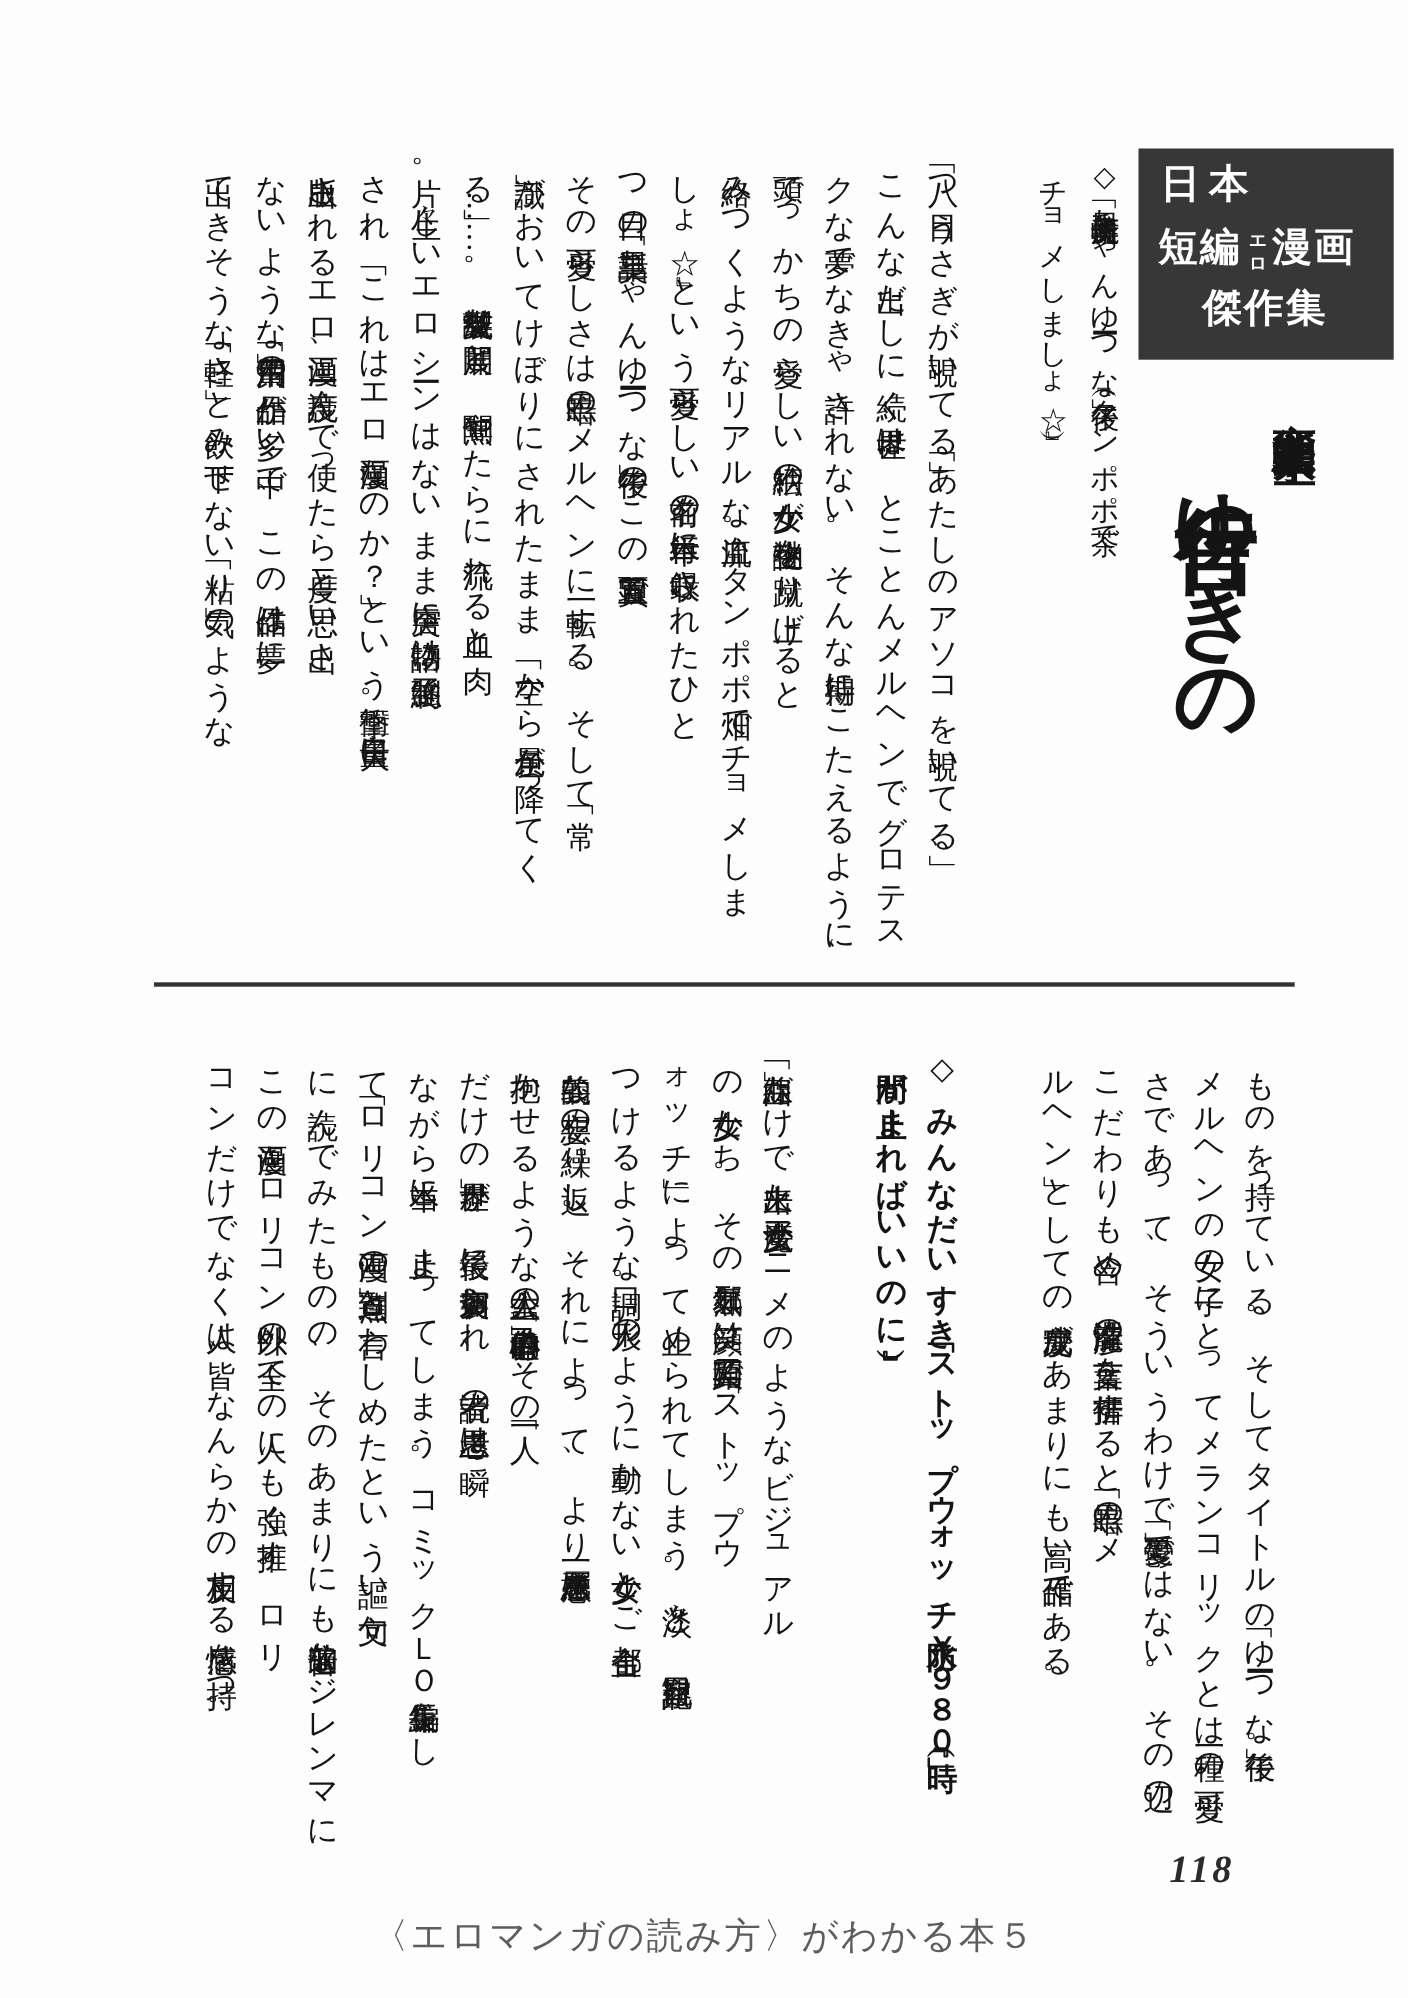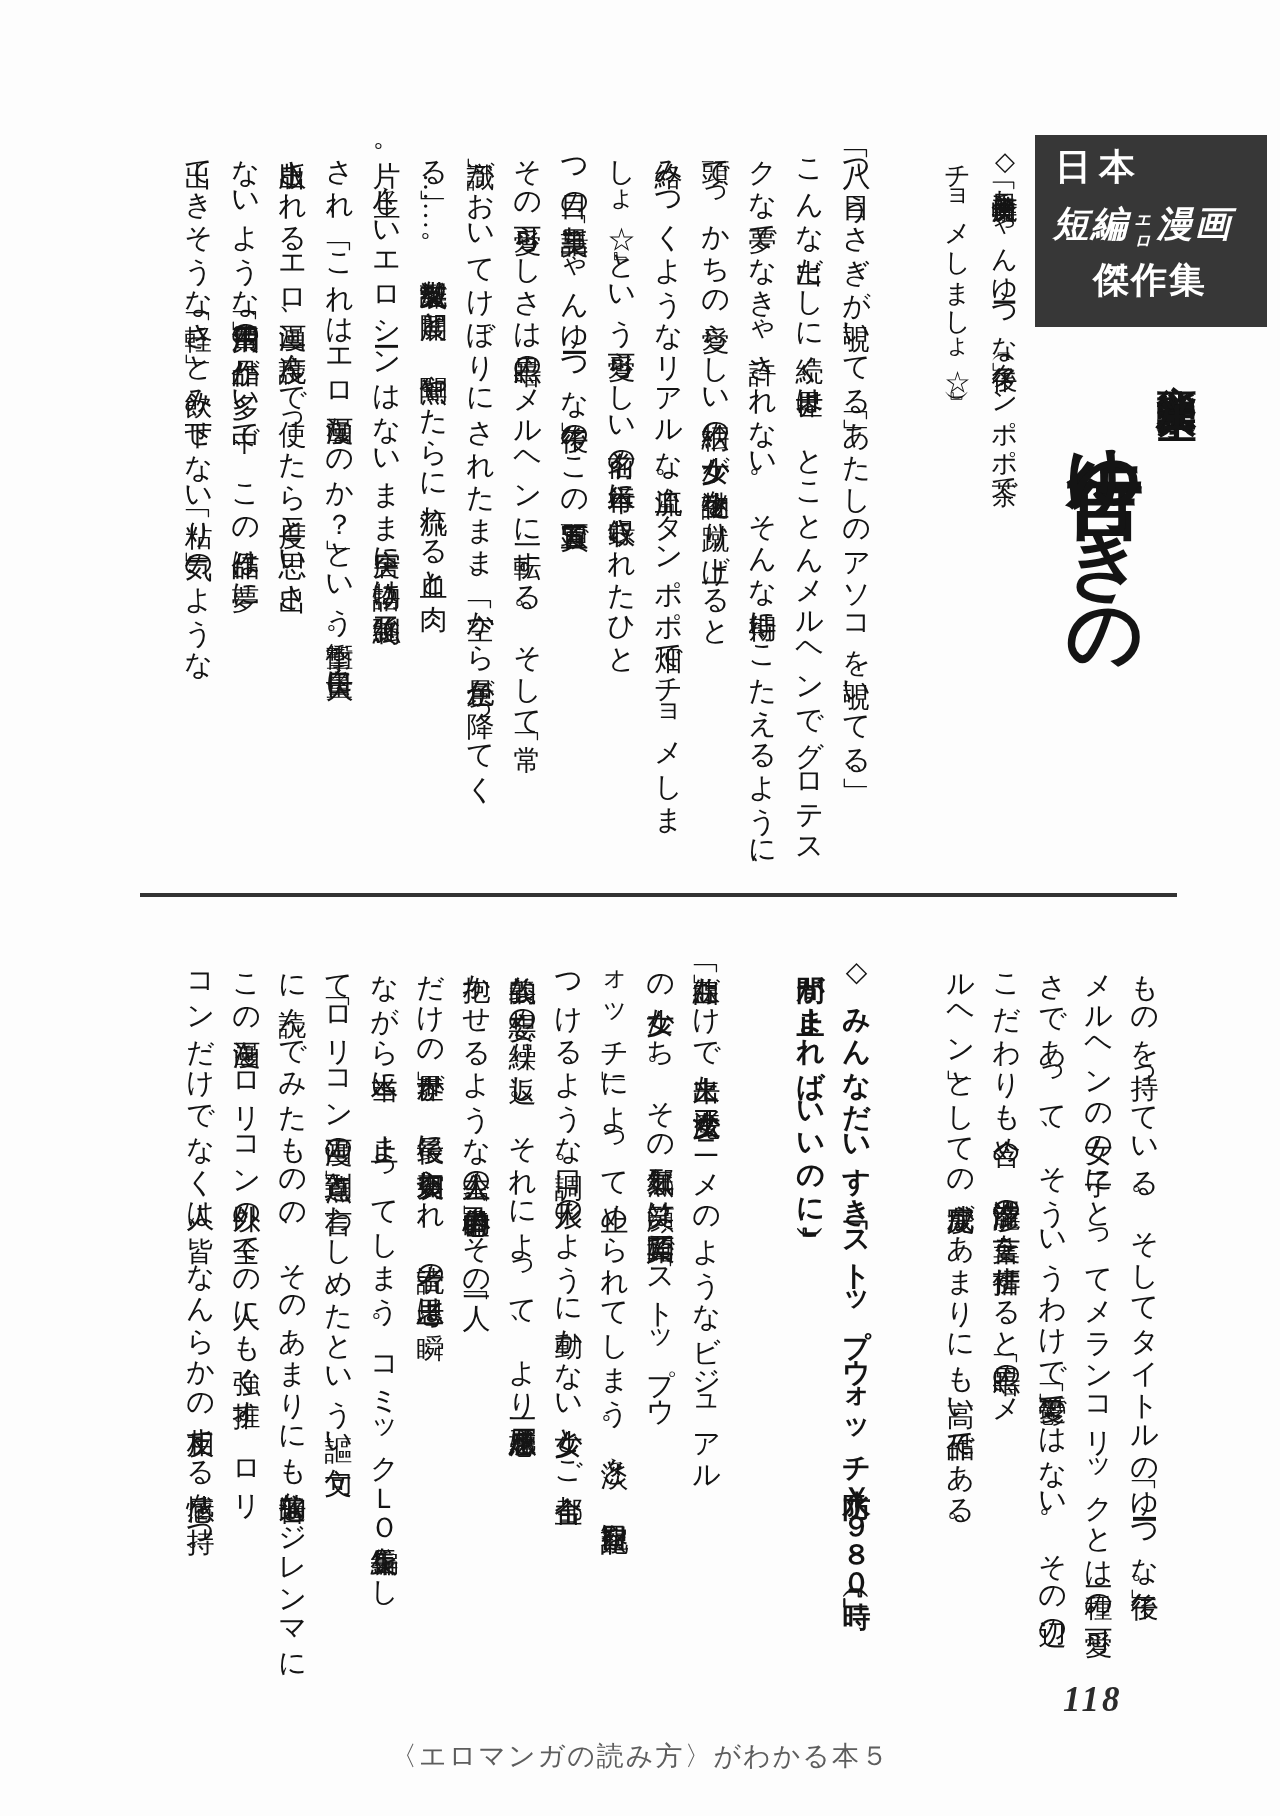--- a/index.html
+++ b/index.html
@@ -13,21 +13,21 @@
     writing-mode:vertical-rl;
     text-orientation:mixed;
   }
   
   .series-box{
     position:absolute;left:1035px;top:135px;width:232px;height:192px;
     background:#373737;color:#ffffff;box-sizing:border-box;
     padding:12px 18px 10px 18px;font-weight:700;
   }
   .sb-line1{font-size:36px;line-height:1.15;letter-spacing:8px;padding-left:2px;}
-  .sb-line2{display:flex;align-items:center;margin-top:16px;font-size:36px;line-height:1.15;letter-spacing:2px;font-style:italic;}
+  .sb-line2{display:flex;margin-top:16px;font-size:36px;line-height:1.15;letter-spacing:2px;}
   .sb-small{writing-mode:vertical-rl;text-orientation:mixed;font-size:16px;line-height:1.1;letter-spacing:1px;margin:0 5px;font-weight:700;}
   .sb-line3{font-size:36px;line-height:1.15;margin-top:14px;text-align:center;padding-right:2px;letter-spacing:2px;}
   
   .title-area{position:absolute;top:353px;right:80px;}
   .title-area p{margin:0;}
   .subtitle{font-size:40px;line-height:48px;letter-spacing:3px;font-weight:700;}
   .main-title{font-size:76px;line-height:92px;letter-spacing:-5px;font-weight:700;margin-top:52px !important;}
   
   .credit-area{position:absolute;top:146px;right:252px;}
   .ccol{margin:0;font-size:26px;line-height:47px;letter-spacing:-0.5px;}
@@ -42,21 +42,21 @@
   .vcol.hcol{
     font-family:"Liberation Sans","DejaVu Sans",sans-serif;
     font-weight:700;letter-spacing:0;
   }
   
   .divider{position:absolute;left:140px;top:893px;width:1037px;height:4px;background:#333333;}
   
   .footer-title{
     position:absolute;top:1738px;left:50%;transform:translateX(-50%);
     font-family:Liberation Serif, serif;
-    font-size:27px;color:#5d5d5d;letter-spacing:2px;white-space:nowrap;
+    font-size:33px;color:#5d5d5d;letter-spacing:2px;white-space:nowrap;
   }
   .page-number{
     position:absolute;top:1680px;left:1063px;
     font-family:"Liberation Serif","DejaVu Serif",serif;
     font-style:italic;font-size:35px;color:#2b2b2b;letter-spacing:3px;font-weight:bold;
   }
 </style>
 </head>
 <body>
 

